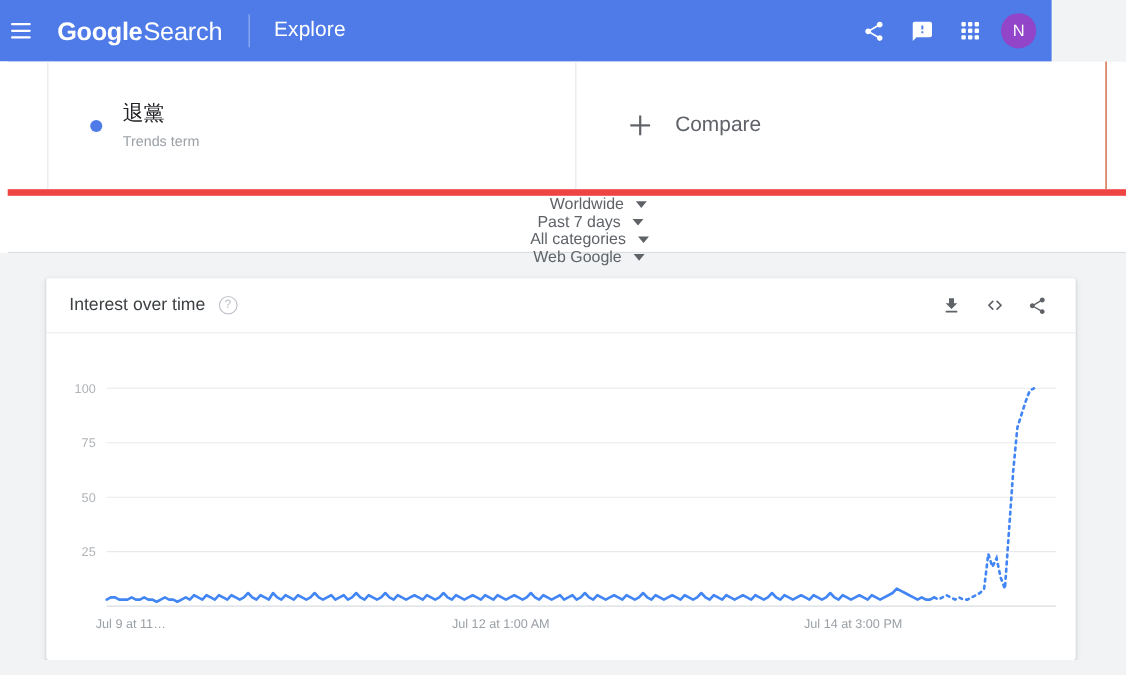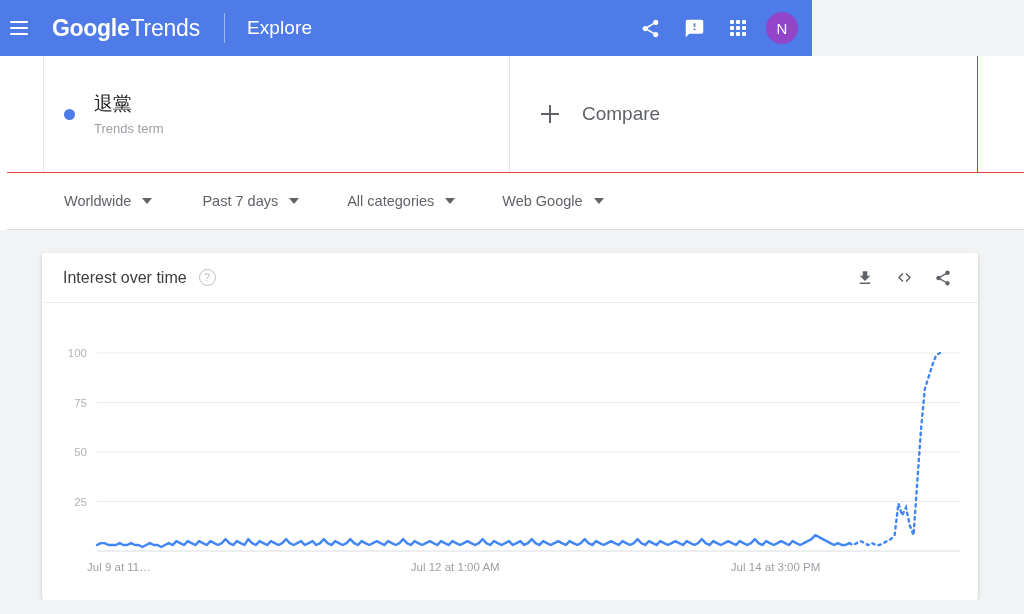--- a/index.html
+++ b/index.html
@@ -9,21 +9,21 @@
     width: 1024px; height: 614px;
     overflow: hidden;
     background: #f1f3f4;
     font-family: "Liberation Sans", "DejaVu Sans", sans-serif;
     -webkit-font-smoothing: antialiased;
   }
   #app { position: relative; width: 1024px; height: 614px; background: #f1f3f4; }
 
   
   .appbar {
-    position: absolute; left: 0; top: 0; width: 812px; height: 56px;
+    position: absolute; left: 0; top: 0; width: 956px; height: 56px;
     background: #4e7be8;
     display: flex; align-items: center;
   }
   .menu-btn {
     width: 24px; height: 24px; margin-left: 10px; margin-right: 14px;
     display: flex; flex-direction: column; justify-content: center; gap: 4px;
     cursor: pointer;
   }
   .menu-btn span { display: block; width: 18px; height: 2px; background: #fff; border-radius: 1px; }
 
@@ -52,20 +52,21 @@
     font-size: 15px; margin-left: 6px; margin-right: 2px; cursor: pointer;
   }
   .grid-icon { display: grid; grid-template-columns: repeat(3, 4px); gap: 2px; }
   .grid-icon i { display: block; width: 4px; height: 4px; background: #fff; border-radius: 1px; }
 
   
   .term-row {
     position: absolute; left: 0; top: 56px; width: 1024px; height: 116px;
     background: #ffffff;
     display: flex;
+    gap: 18px;
   }
   .term-left-gutter { width: 44px; height: 100%; border-right: 1px solid #e4e6e8; }
   .term-cell {
     width: 466px; height: 100%;
     border-right: 1px solid #e4e6e8;
     display: flex; align-items: center; padding-left: 20px;
   }
   .term-dot {
     width: 11px; height: 11px; border-radius: 50%; background: #4e7be8;
     margin-right: 19px; flex: 0 0 auto;
@@ -87,23 +88,23 @@
     content: ""; position: absolute; background: #5f6368;
   }
   .plus-icon::before { left: 0; top: 8px; width: 18px; height: 2px; }
   .plus-icon::after { top: 0; left: 8px; height: 18px; width: 2px; }
   .compare-label { font-size: 19px; color: #5f6368; }
   .term-right-gutter { flex: 1 1 auto; height: 100%; }
 
   
   .filterbar {
     position: absolute; left: 0; top: 172px; width: 1024px; height: 58px;
-    background: #ffffff; border-top: 1px solid #ef4444;
+    background: #ffffff; border-top: 6px solid #ef4444;
     border-bottom: 1px solid #dadce0;
-    display: flex; align-items: center;
+    display: flex; align-items: center; flex-direction: column;
   }
   .filter {
     display: flex; align-items: center; cursor: pointer; height: 100%;
   }
   .filter-label { font-size: 14.5px; color: #5f6368; }
   .caret {
     width: 0; height: 0; margin-left: 11px;
     border-left: 5px solid transparent; border-right: 5px solid transparent;
     border-top: 6px solid #5f6368;
   }
@@ -147,21 +148,21 @@
 <div id="app">
 
   <div class="appbar">
     <div class="menu-btn">
       <span></span>
         <span></span>
         <span></span>
     </div>
     <div class="brand">
       <span class="brand-google">Google</span>
-      <span class="brand-trends">Trends</span>
+      <span class="brand-trends">Search</span>
     </div>
     <div class="appbar-divider"></div>
     <div class="explore-link">Explore</div>
     <div class="appbar-spacer"></div>
     <div class="appbar-actions">
       <div class="ab-icon">
         <svg width="21" height="21" viewBox="0 0 24 24" fill="#fff">
           <path d="M18 16.08c-.76 0-1.44.3-1.96.77L8.91 12.7c.05-.23.09-.46.09-.7s-.04-.47-.09-.7l7.05-4.11c.54.5 1.25.81 2.04.81 1.66 0 3-1.34 3-3s-1.34-3-3-3-3 1.34-3 3c0 .24.04.47.09.7L8.04 9.81C7.5 9.31 6.79 9 6 9c-1.66 0-3 1.34-3 3s1.34 3 3 3c.79 0 1.5-.31 2.04-.81l7.12 4.16c-.05.21-.08.43-.08.65 0 1.61 1.31 2.92 2.92 2.92s2.92-1.31 2.92-2.92S19.61 16.08 18 16.08z"></path>
         </svg>
       </div>

